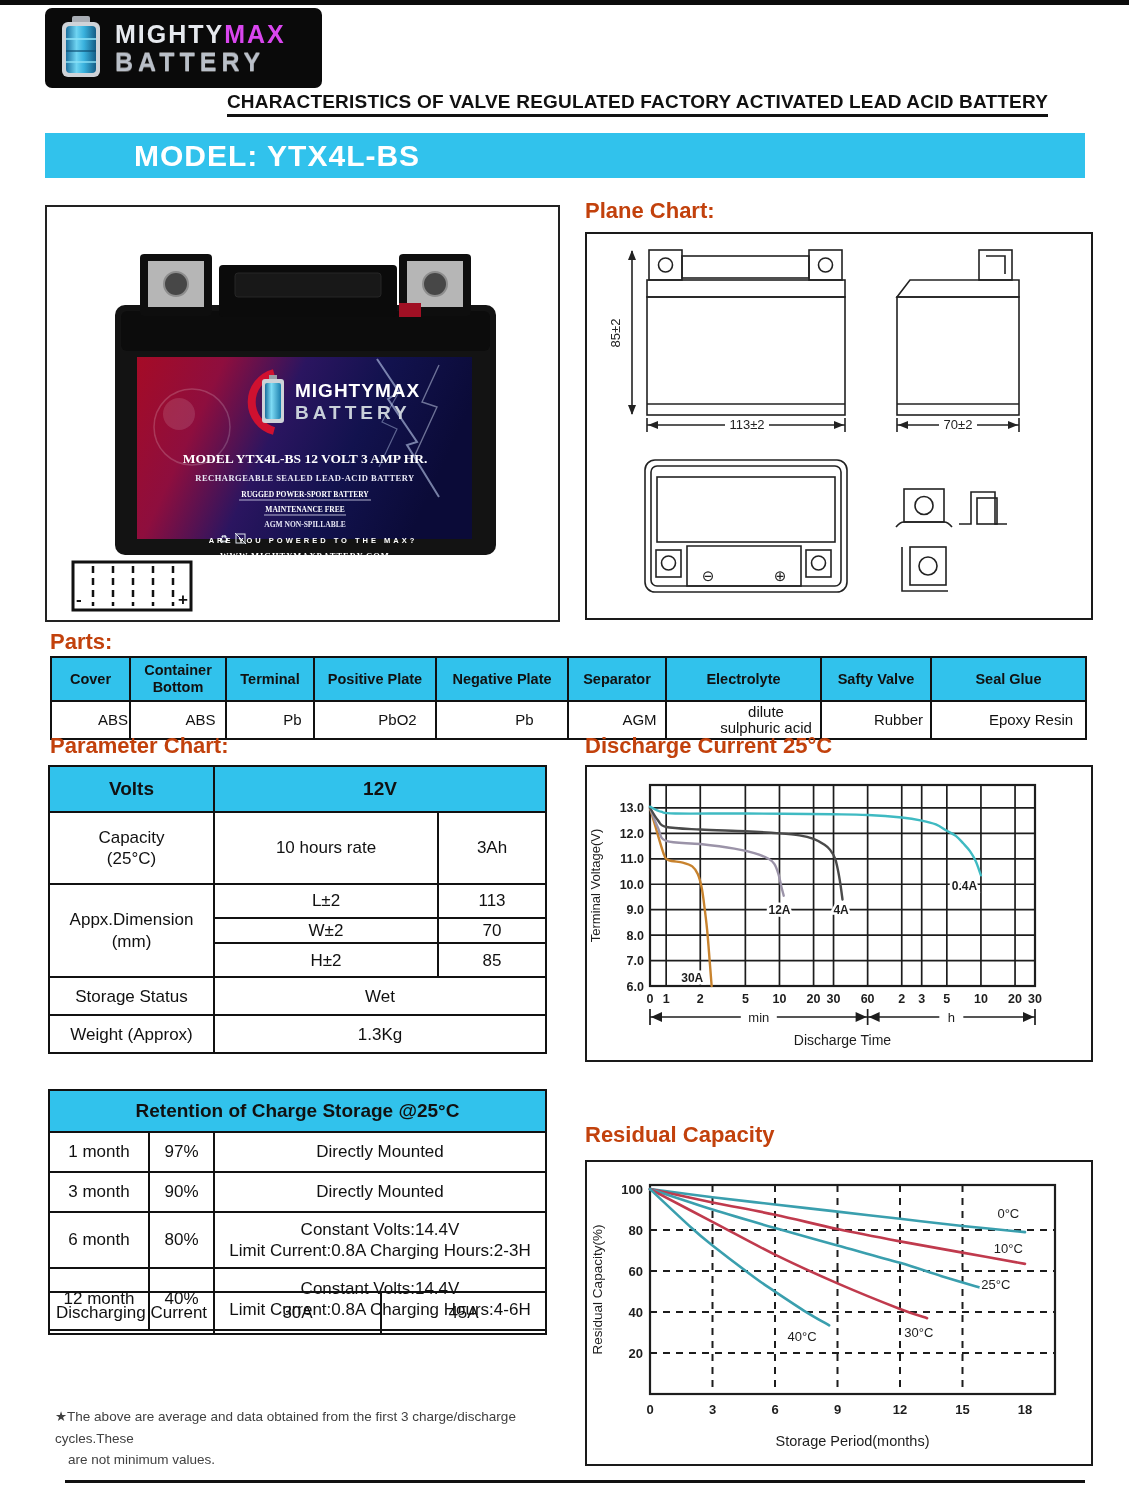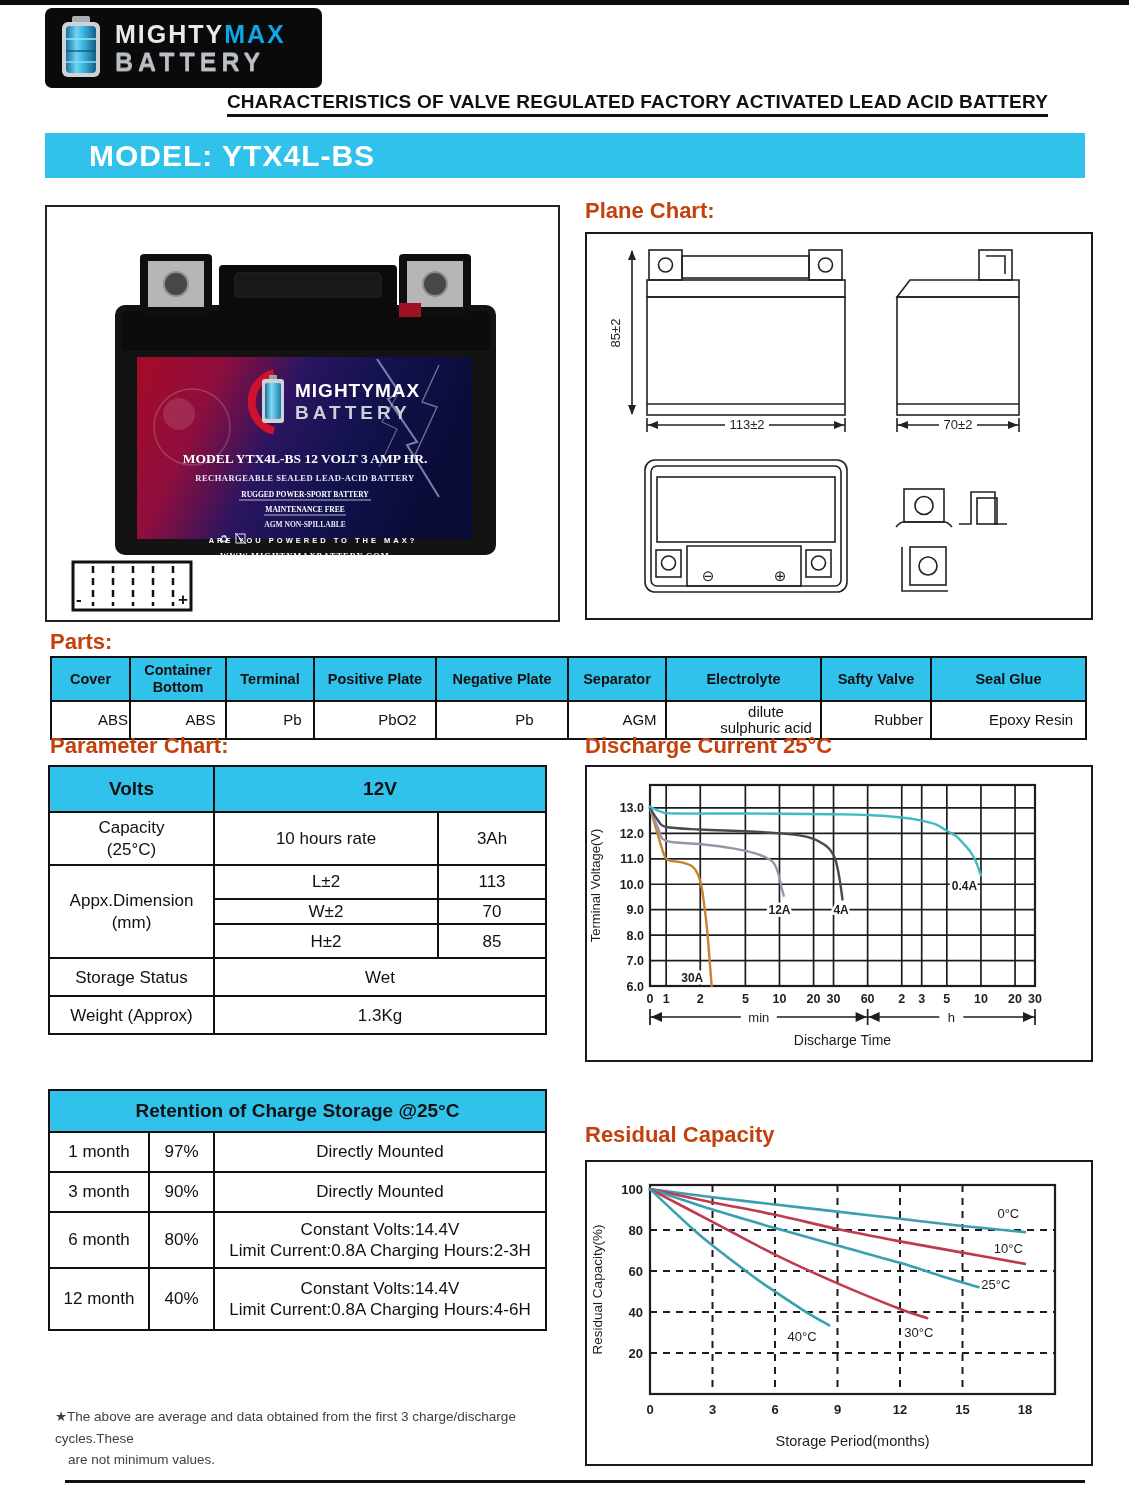--- a/index.html
+++ b/index.html
@@ -4,28 +4,28 @@
 <style>
   html,body{margin:0;padding:0;background:#fff;}
   body{width:1129px;height:1500px;position:relative;font-family:"Liberation Sans",sans-serif;color:#111;overflow:hidden;}
   .abs{position:absolute;}
   .toprule{left:0;top:0;width:1129px;height:5px;background:#0c0c0c;}
   
   .logo{left:45px;top:8px;width:277px;height:80px;background:#0a0a0a;border-radius:7px;display:flex;align-items:center;padding:0;box-sizing:border-box;}
   .logo .batt-ic{margin-left:12px;flex:0 0 auto;}
   .logo .ltxt{margin-left:10px;line-height:1;}
   .logo .l1{font-size:25px;font-weight:bold;letter-spacing:2px;color:#e6e9ee;white-space:nowrap;}
-  .logo .l1 .max{color:#0ea5e9;}
+  .logo .l1 .max{color:#d946ef;}
   .logo .l2{font-size:25px;font-weight:bold;letter-spacing:5px;color:#b9bfc8;text-shadow:0 1px 0 #555,0 -1px 0 #666;margin-top:3px;}
   
   .doc-title{left:145px;top:91px;width:945px;text-align:center;}
   .doc-title span{display:inline-block;font-size:19px;font-weight:800;letter-spacing:.2px;border-bottom:3px solid #121212;padding-bottom:1px;white-space:nowrap;margin-left:40px;}
   
   .model-bar{left:45px;top:133px;width:1040px;height:45px;background:#31c2ec;}
-  .model-bar span{display:block;font-size:30px;font-weight:800;color:#fff;letter-spacing:1px;padding:6px 0 0 44px;}
+  .model-bar span{display:block;font-size:30px;font-weight:800;color:#fff;letter-spacing:1px;padding:6px 0 0 44px;margin-left:45px;}
   
   .product-box{left:45px;top:205px;width:515px;height:417px;border:2px solid #222;box-sizing:border-box;background:#fff;}
   
   .plane-head{left:585px;top:198px;}
   .sec-head{font-size:22px;font-weight:800;color:#c2410c;white-space:nowrap;}
   .plane-box{left:585px;top:232px;width:508px;height:388px;border:2px solid #1a1a1a;box-sizing:border-box;}
   
   .parts-head{left:50px;top:629px;}
   .parts-table{left:50px;top:656px;border-collapse:collapse;table-layout:fixed;width:1035px;}
   .parts-table th,.parts-table td{border:2px solid #111;text-align:center;vertical-align:middle;white-space:pre-line;padding-left:46px;}
@@ -283,21 +283,21 @@
   <colgroup>
       <col style="width:165px">
       <col style="width:224px">
       <col style="width:108px">
     </colgroup>
   <tbody>
       <tr style="height:46px">
     <td class="cy">Volts</td>
     <td class="cy" colspan="2">12V</td>
   </tr>
-  <tr style="height:53px">
+  <tr style="height:72px">
     <td>Capacity
 (25°C)</td>
     <td>10 hours rate</td>
     <td>3Ah</td>
   </tr>
   <tr style="height:34px">
     <td rowspan="3">Appx.Dimension
 (mm)</td>
     <td>L±2</td>
     <td>113</td>
@@ -352,20 +352,25 @@
   </tr>
 </tbody>
   </table>
 <table class="abs ptable pt3">
   <colgroup>
       <col style="width:165px">
       <col style="width:167px">
       <col style="width:165px">
     </colgroup>
   <tbody>
+  <tr style="height:42px">
+    <td>Discharging Current</td>
+    <td>30A</td>
+    <td>45A</td>
+  </tr>
 </tbody>
   </table>
 
 <div class="abs dis-head sec-head">Discharge Current 25°C</div>
 <div class="abs dis-box">
   <svg id="dis-svg" width="504" height="293" viewBox="0 0 504 293">
       <line x1="63" y1="18" x2="63" y2="219" stroke="#1d1d1d" stroke-width="1.7"></line>
       <text x="63" y="236" font-size="12.5" font-weight="700" fill="#1d1d1d" text-anchor="middle">0</text>
       <line x1="79.16479064779837" y1="18" x2="79.16479064779837" y2="219" stroke="#1d1d1d" stroke-width="1.7"></line>
       <text x="79.16479064779837" y="236" font-size="12.5" font-weight="700" fill="#1d1d1d" text-anchor="middle">1</text>

